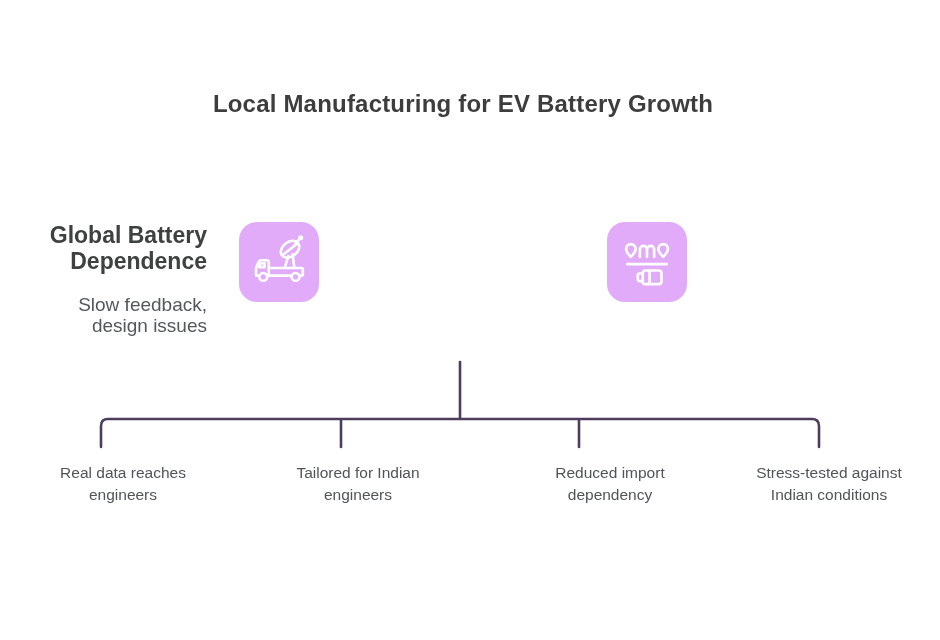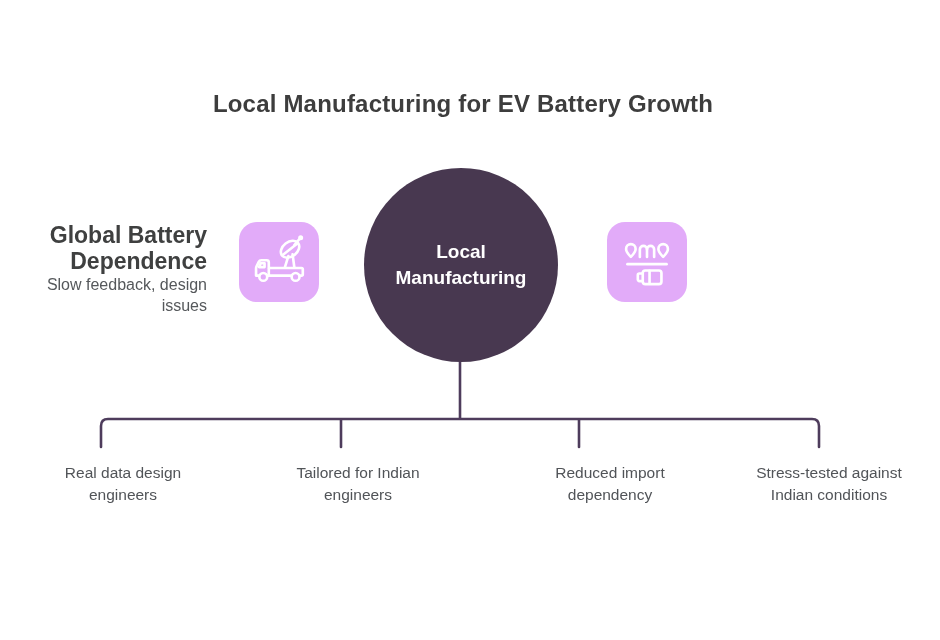--- a/index.html
+++ b/index.html
@@ -45,21 +45,21 @@
   .icon-tile.left{left:228px;top:222px;}
   .icon-tile.right{left:596px;top:222px;}
   .icon-tile svg{width:68px;height:68px;}
   .icon-tile svg .ln{stroke:var(--icon-stroke);stroke-width:3.1;fill:none;stroke-linecap:round;stroke-linejoin:round;}
   .icon-tile svg .fillbg{fill:var(--icon-bg);}
 
   .side-text{position:absolute;top:222px;}
   .side-text.left{left:10px;width:186px;text-align:right;}
   .side-text.right{left:707px;width:178px;text-align:left;}
   .side-heading{font-size:23px;font-weight:bold;line-height:26px;color:var(--heading-text);}
-  .side-desc{margin-top:0;font-size:16px;line-height:21px;color:var(--body-text);}
+  .side-desc{margin-top:20px;font-size:19px;line-height:21px;color:var(--body-text);}
 
   .branch-label{
     position:absolute;top:462px;text-align:center;
     font-size:15.5px;line-height:21.5px;color:var(--branch-text);
   }
   .branch-0{left:22px;width:180px;}
   .branch-1{left:257px;width:180px;}
   .branch-2{left:509px;width:180px;}
   .branch-3{left:722px;width:192px;}
 </style>
@@ -96,41 +96,38 @@
       <rect class="ln" x="28" y="47" width="40" height="9" rx="1.5"></rect>
 
       <path class="ln" d="M28 56 H13 V48 q0-1.6 .6-2.8 l2.6-5.4 q.9-1.8 2.9-1.8 h6.4 q2.5 0 2.5 2.5 V47"></path>
       <path class="ln" d="M16.5 46 l2-4.5 h4.5 v4.5 z"></path>
 
       <circle class="ln fillbg" cx="21.5" cy="57.5" r="4.6"></circle>
       <circle class="ln fillbg" cx="59.5" cy="57.5" r="4.6"></circle>
     </svg>
   </div>
 
-  <div class="node-circle">
-    <div class="node-label">Local Manufacturing</div>
-  </div>
 
   <div class="icon-tile right">
     <svg viewBox="0 0 80 80" aria-hidden="true">
 
       <path class="ln" d="M21 19 a5.6 5.6 0 0 1 5.6 5.6 c0 3-2 5.7-5.6 9.4 c-3.6-3.7-5.6-6.4-5.6-9.4 A5.6 5.6 0 0 1 21 19 z"></path>
 
       <path class="ln" d="M31.6 34 v-8.8 a4.2 4.2 0 0 1 8.4 0 V34"></path>
       <path class="ln" d="M40 25.2 a4.2 4.2 0 0 1 8.4 0 V34"></path>
 
       <path class="ln" d="M59 19 a5.6 5.6 0 0 1 5.6 5.6 c0 3-2 5.7-5.6 9.4 c-3.6-3.7-5.6-6.4-5.6-9.4 A5.6 5.6 0 0 1 59 19 z"></path>
 
       <path class="ln" d="M17 42.5 H63"></path>
 
       <rect class="ln" x="35" y="50" width="22" height="16" rx="3"></rect>
       <path class="ln" d="M35 53.5 h-4 a1.8 1.8 0 0 0 -1.8 1.8 v5.4 a1.8 1.8 0 0 0 1.8 1.8 h4"></path>
       <path class="ln" d="M43 50.5 V65.5"></path>
     </svg>
   </div>
 
 
-  <div class="branch-label branch-0">Real data design engineers</div>
+  <div class="branch-label branch-0">Real data reaches engineers</div>
   <div class="branch-label branch-1">Tailored for Indian engineers</div>
   <div class="branch-label branch-2">Reduced import dependency</div>
   <div class="branch-label branch-3">Stress-tested against Indian conditions</div>
 
 </div>
 
 </body></html>

